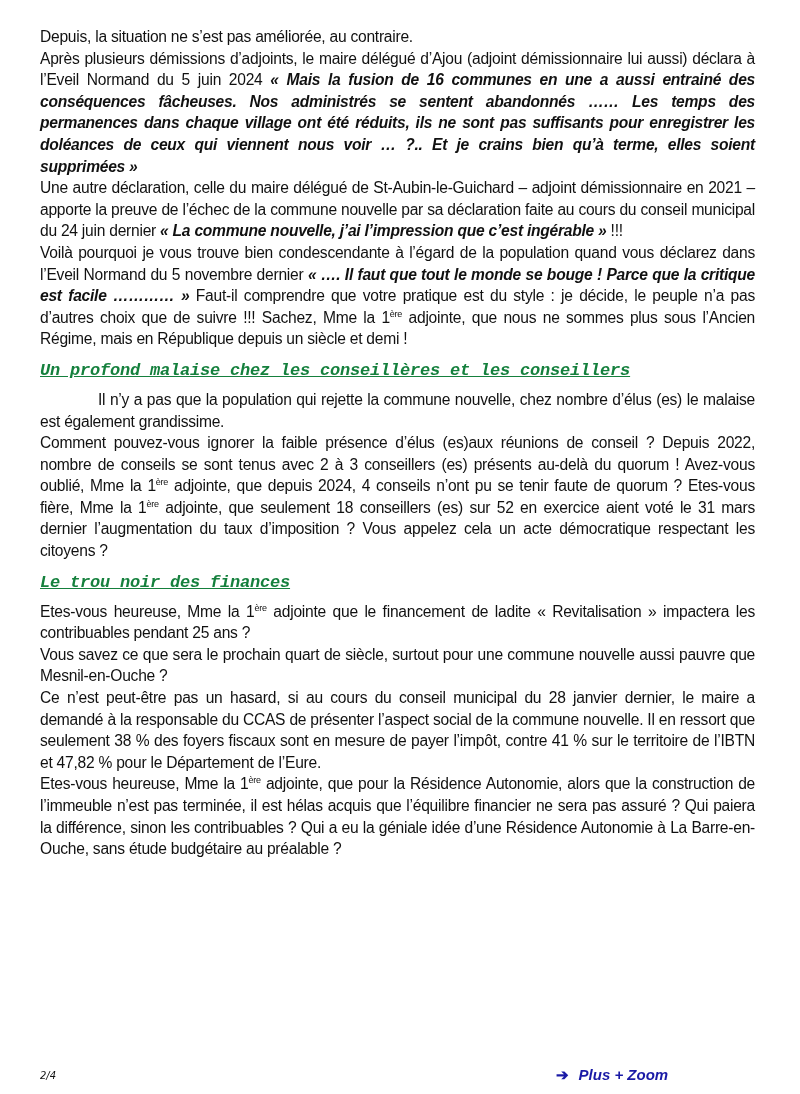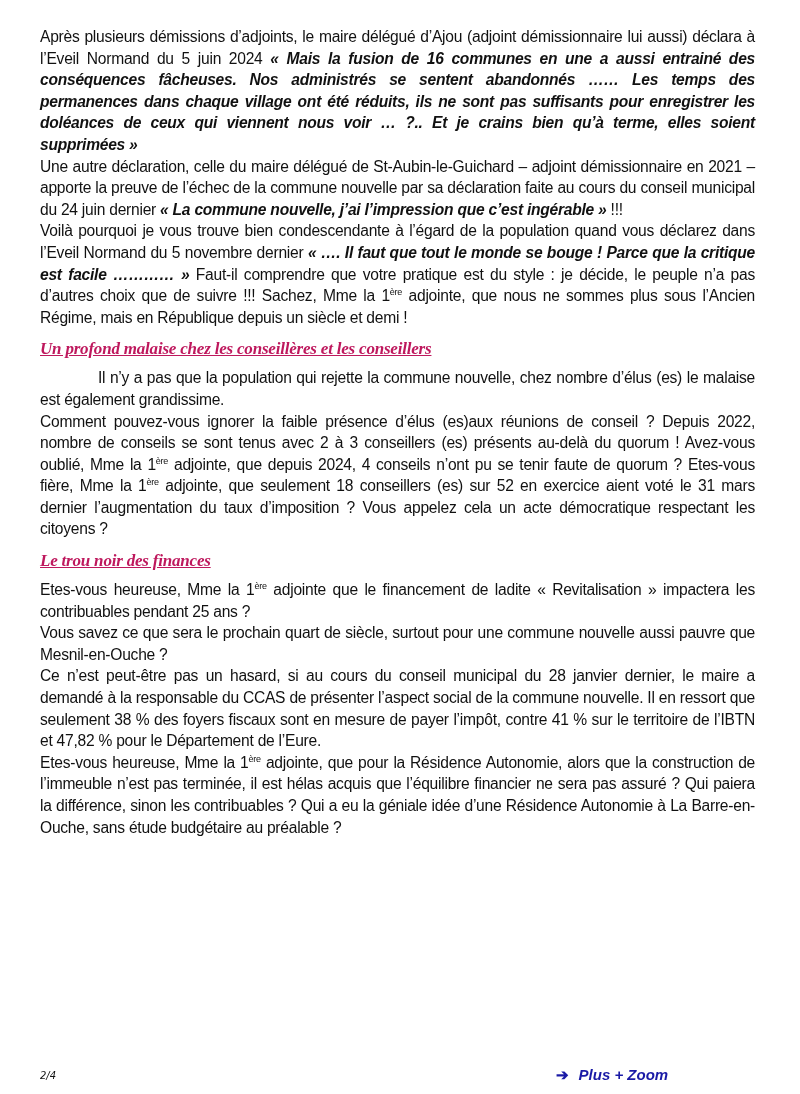--- a/index.html
+++ b/index.html
@@ -9,41 +9,42 @@
     font-family: "Liberation Sans", sans-serif;
     font-size: 15.6px; line-height: 21.6px; color: #111;
     letter-spacing: -0.25px;
   }
   .p { margin: 0; text-align: justify; text-align-last: left; }
   .indent { text-indent: 58px; }
   .q { font-weight: bold; font-style: italic; }
   sup { font-size: 9px; line-height: 0; vertical-align: 6px; }
   .h {
     margin: 10px 0 7px 0;
-    font-family: Liberation Serif, serif;
+    font-family: Liberation Mono, monospace;
     font-weight: bold; font-style: italic; text-decoration: underline;
-    font-size: 17px; line-height: 22px; color: #be185d; letter-spacing: -0.2px;
+    font-size: 17px; line-height: 22px; color: #15803d; letter-spacing: -0.2px;
   }
   .footer-page {
     position: absolute; left: 40px; top: 1070px;
     font-family: "DejaVu Sans", sans-serif; font-style: italic;
     font-size: 10px; color: #111;
   }
   .footer-link {
     position: absolute; left: 556px; top: 1066px;
     font-family: Liberation Sans, sans-serif; font-style: italic; font-weight: bold;
     font-size: 15px; color: #1a1aa6; text-decoration: none;
   }
   .footer-link .arrow { font-style: normal; margin-right: 10px; }
 </style>
 </head>
 <body>
 
 <div class="page">
 
+  <p class="p">Depuis, la situation ne s’est pas améliorée, au contraire.</p>
 
   <p class="p">
     <span>Après plusieurs démissions d’adjoints, le maire délégué d’Ajou (adjoint démissionnaire lui aussi) déclara à l’Eveil Normand du 5 juin 2024 </span><span class="q">« Mais la fusion de 16 communes en une a aussi entrainé des conséquences fâcheuses. Nos administrés se sentent abandonnés …… Les temps des permanences dans chaque village ont été réduits, ils ne sont pas suffisants pour enregistrer les doléances de ceux qui viennent nous voir … ?.. Et je crains bien qu’à terme, elles soient supprimées »</span>
   </p>
 
   <p class="p">
     <span>Une autre déclaration, celle du maire délégué de St-Aubin-le-Guichard – adjoint démissionnaire en 2021 – apporte la preuve de l’échec de la commune nouvelle par sa déclaration faite au cours du conseil municipal  du 24 juin dernier </span><span class="q">« La commune nouvelle, j’ai l’impression que c’est ingérable »</span><span> !!!</span>
   </p>
 
   <p class="p">

